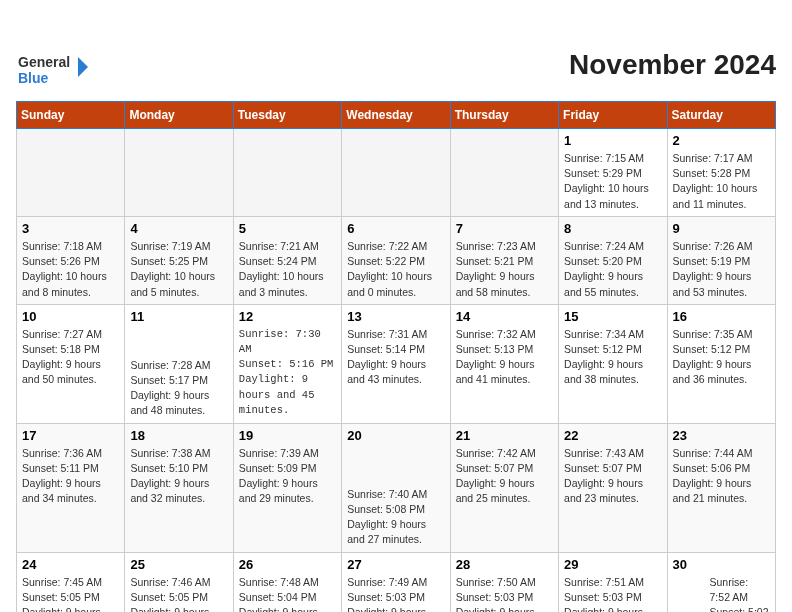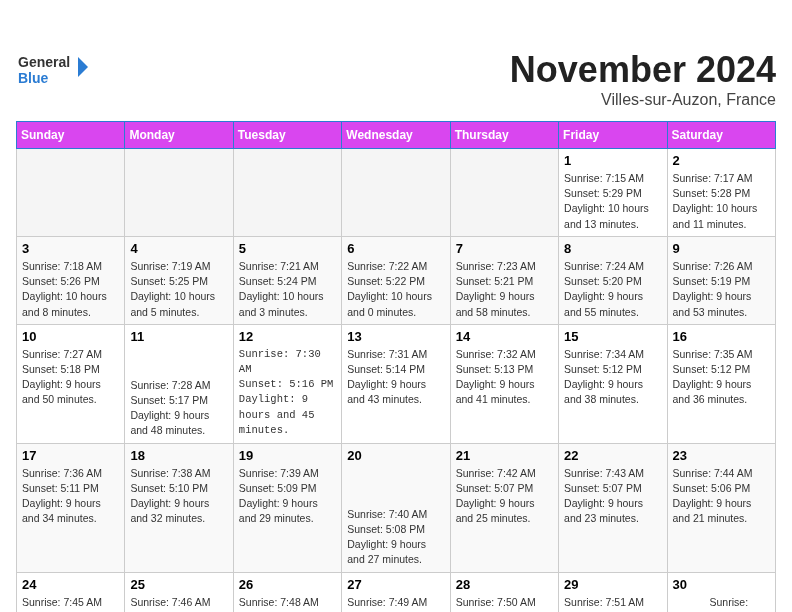--- a/index.html
+++ b/index.html
@@ -19,35 +19,35 @@
     }
     .logo {
       display: flex;
       align-items: center;
       gap: 2px;
     }
     .title-area {
       text-align: right;
     }
     .month-title {
-      font-size: 36px;
+      font-size: 28px;
       font-weight: bold;
       color: #222;
     }
     .location-title {
       font-size: 16px;
       color: #444;
     }
     table {
       width: 100%;
       border-collapse: collapse;
       font-size: 11px;
     }
     thead th {
-      background: #d946ef;
+      background: #c2410c;
       color: #fff;
       padding: 6px 4px;
       text-align: left;
       font-size: 12px;
       font-weight: bold;
       border: 1px solid #2b7cd3;
     }
     td {
       border: 1px solid #ccc;
       vertical-align: top;
@@ -84,21 +84,20 @@
   <div class="logo">
       <svg width="90" height="40">
         <rect x="0" y="0" width="90" height="40" fill="white"></rect>
         <text x="2" y="18" font-size="14" font-weight="bold" fill="#333" font-family="Arial">General</text>
         <text x="2" y="34" font-size="14" font-weight="bold" fill="#2b7cd3" font-family="Arial">Blue</text>
         <polygon points="62,8 72,18 62,28" fill="#2b7cd3"></polygon>
       </svg>
     </div>
   <div class="title-area">
     <div class="month-title">November 2024</div>
-    <div class="location-title">Villes-sur-Auzon, France</div>
   </div>
 </div>
 
 <table>
   <thead>
     <tr>
     <th>Sunday</th>
         <th>Monday</th>
         <th>Tuesday</th>
         <th>Wednesday</th>

